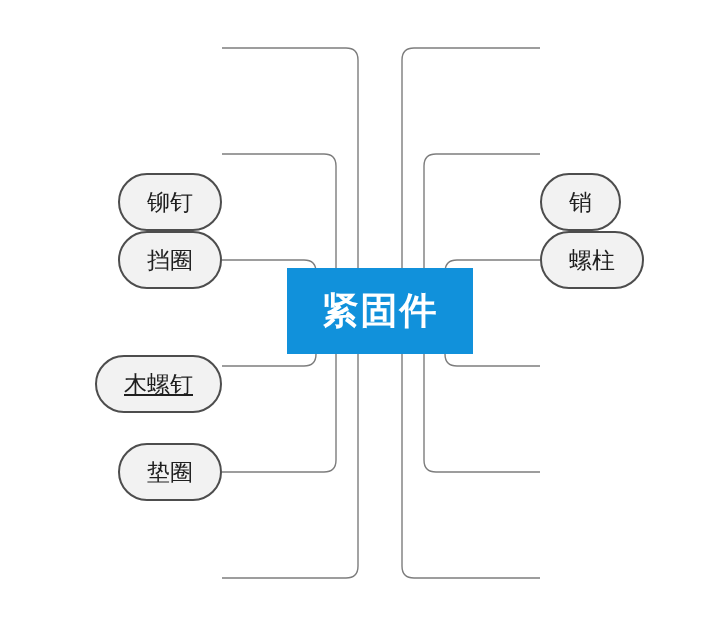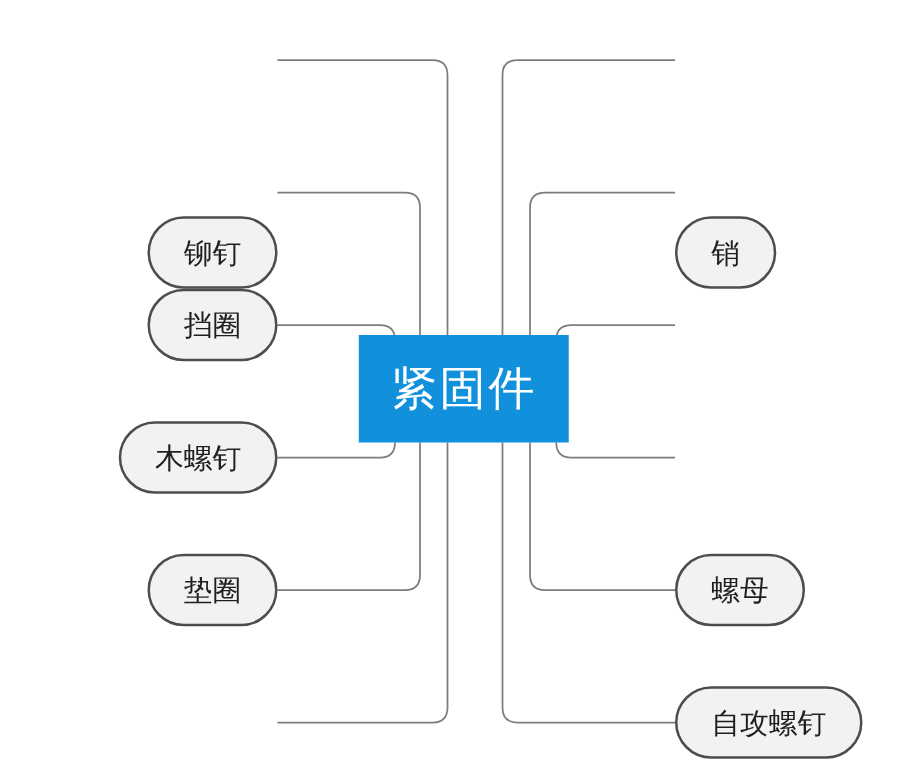--- a/index.html
+++ b/index.html
@@ -47,36 +47,36 @@
     color:var(--node_text);
     font-size:23px;
     white-space:nowrap;
     cursor:default;
   }
   .node.left{right:505px;}
   .node.right{left:540px;}
   .row1{top:19px;}
   .row2{top:125px;margin-top:48px;}
   .row3{top:231px;font-family:Liberation Mono, monospace;}
-  .row4{top:337px;}
+  .row4{top:355px;text-decoration:underline;}
   .row5{top:443px;}
   .row6{top:549px;}
   .center-topic{
     position:absolute;
     left:287px;
     top:268px;
-    width:168px;
+    width:186px;
     height:86px;
     display:flex;
     align-items:center;
     justify-content:center;
     background:var(--center_bg);
     color:var(--center_text);
     font-size:37px;
-    font-weight:normal;
+    font-weight:bold;
     letter-spacing:2px;
     white-space:nowrap;
   }
 </style>
 </head>
 <body>
 
 <div class="canvas">
 
   <svg class="connectors" viewBox="0 0 727 617" xmlns="http://www.w3.org/2000/svg">
@@ -93,18 +93,17 @@
     <path d="M540 472 H436 Q424 472 424 460 V354"></path>
     <path d="M540 578 H414 Q402 578 402 566 V354"></path>
   </svg>
 
   <div class="node left row2">铆钉</div>
   <div class="node left row3">挡圈</div>
   <div class="node left row4">木螺钉</div>
   <div class="node left row5">垫圈</div>
 
   <div class="node right row2">销</div>
-  <div class="node right row5">螺母</div>
-  <div class="node right row6">自攻螺钉</div>
+  <div class="node right row3">螺柱</div>
 
   <div class="center-topic">紧固件</div>
 
 </div>
 
 </body></html>

